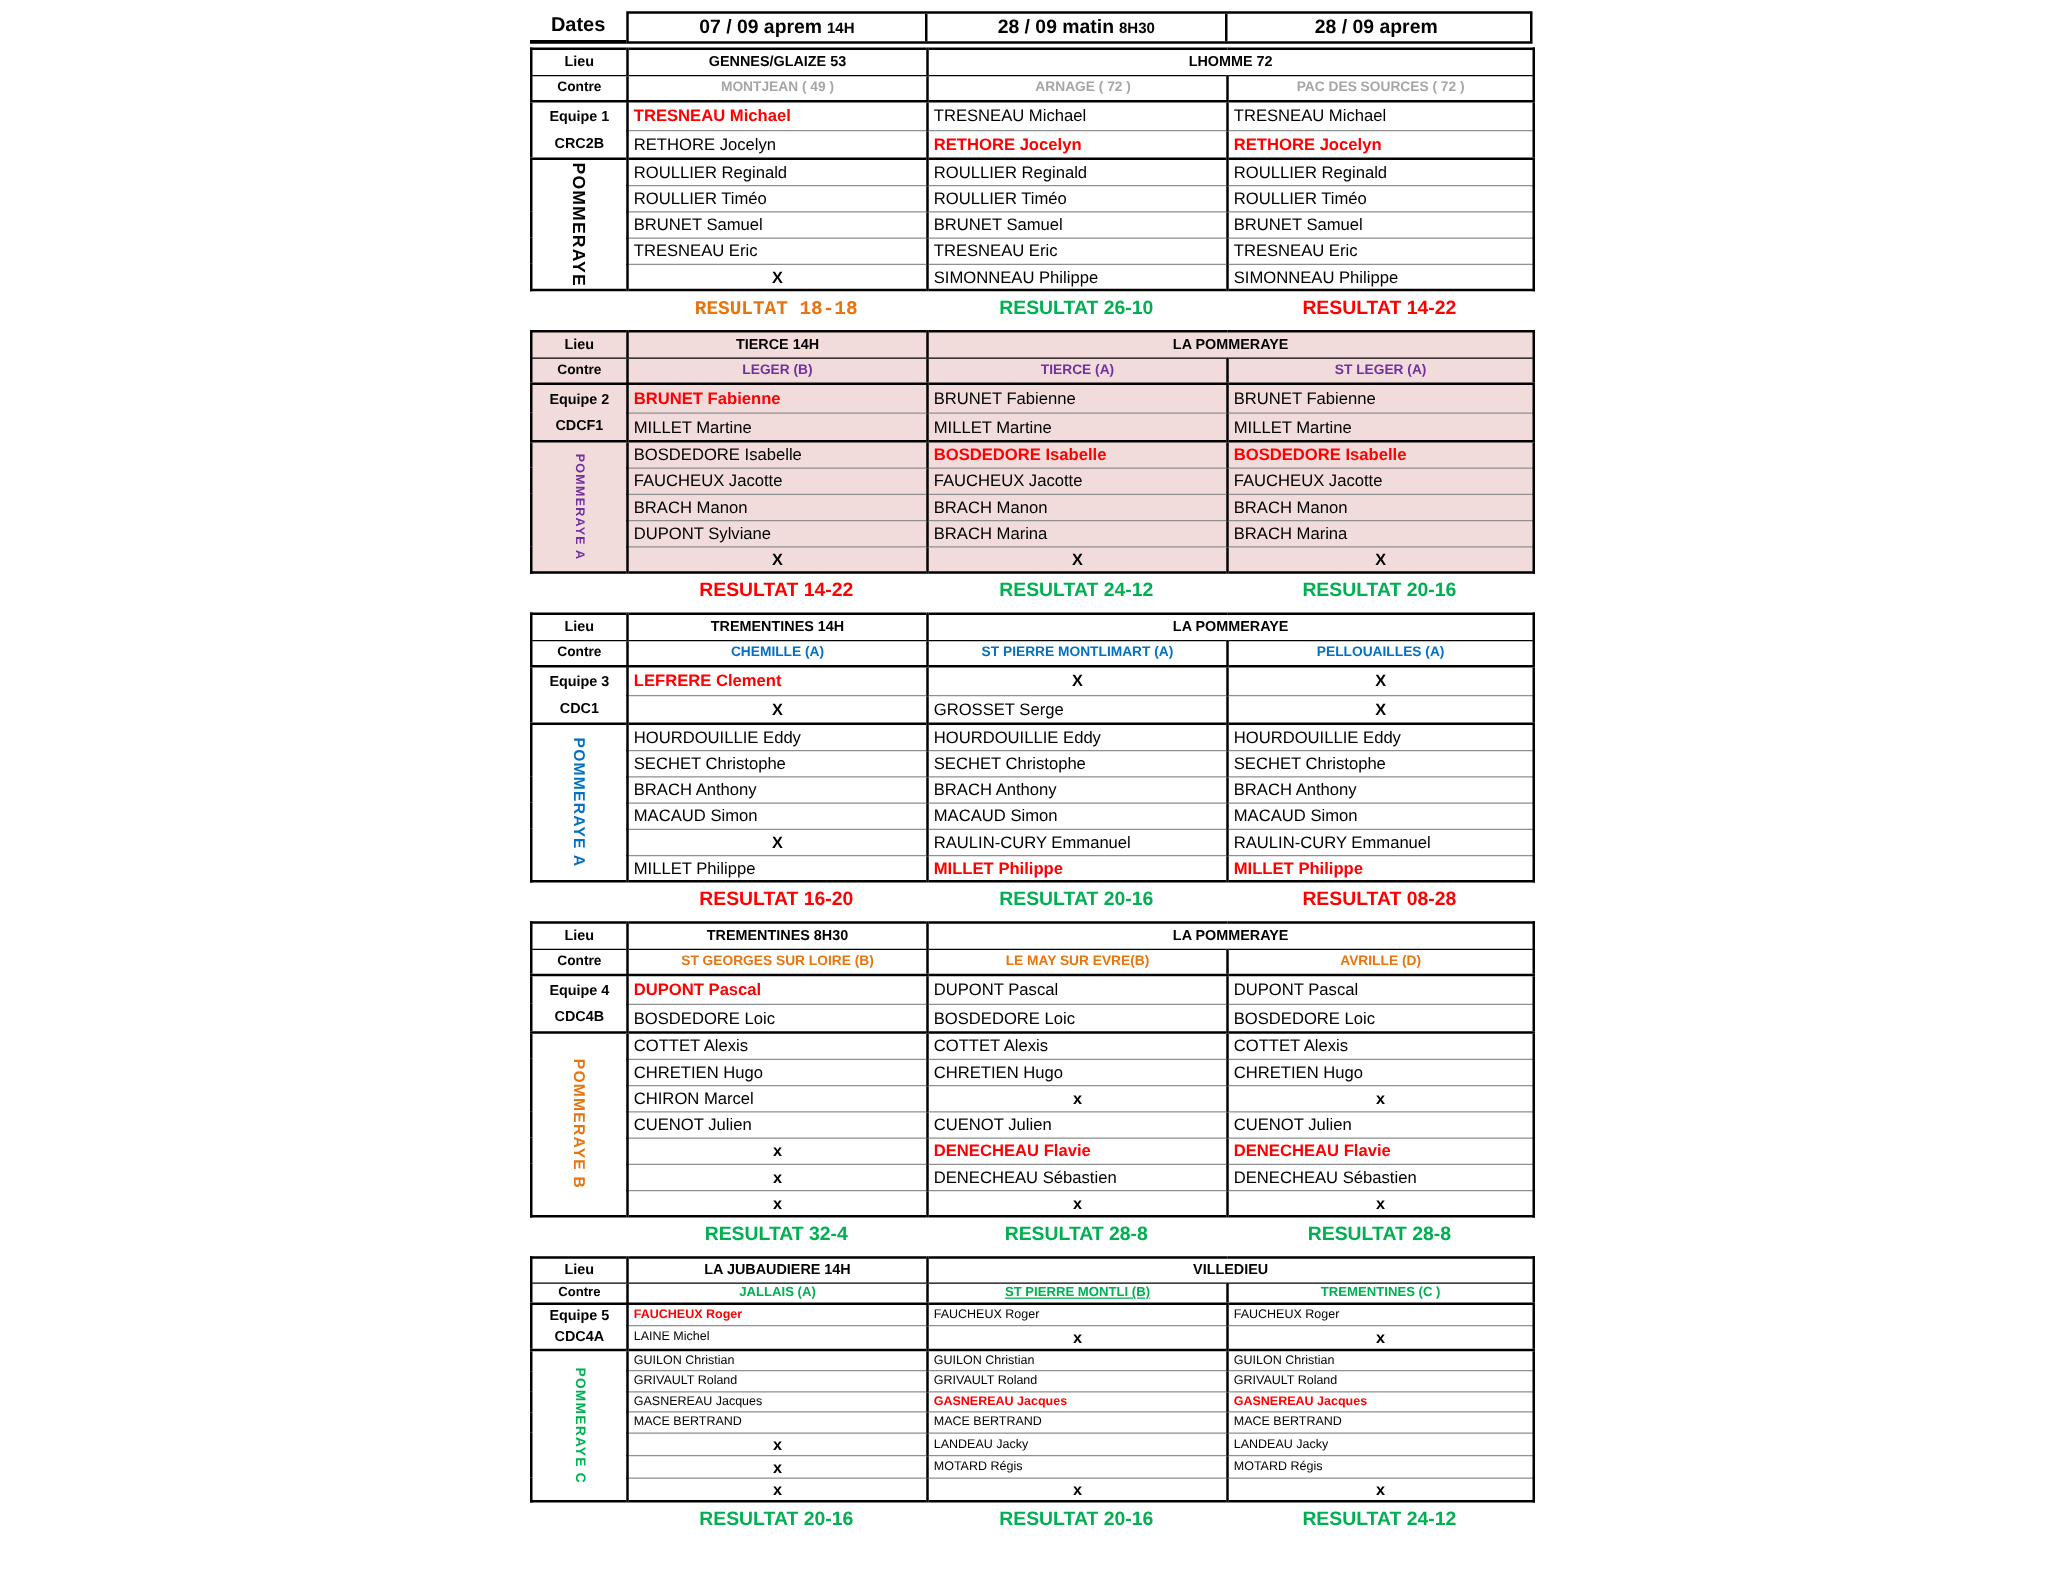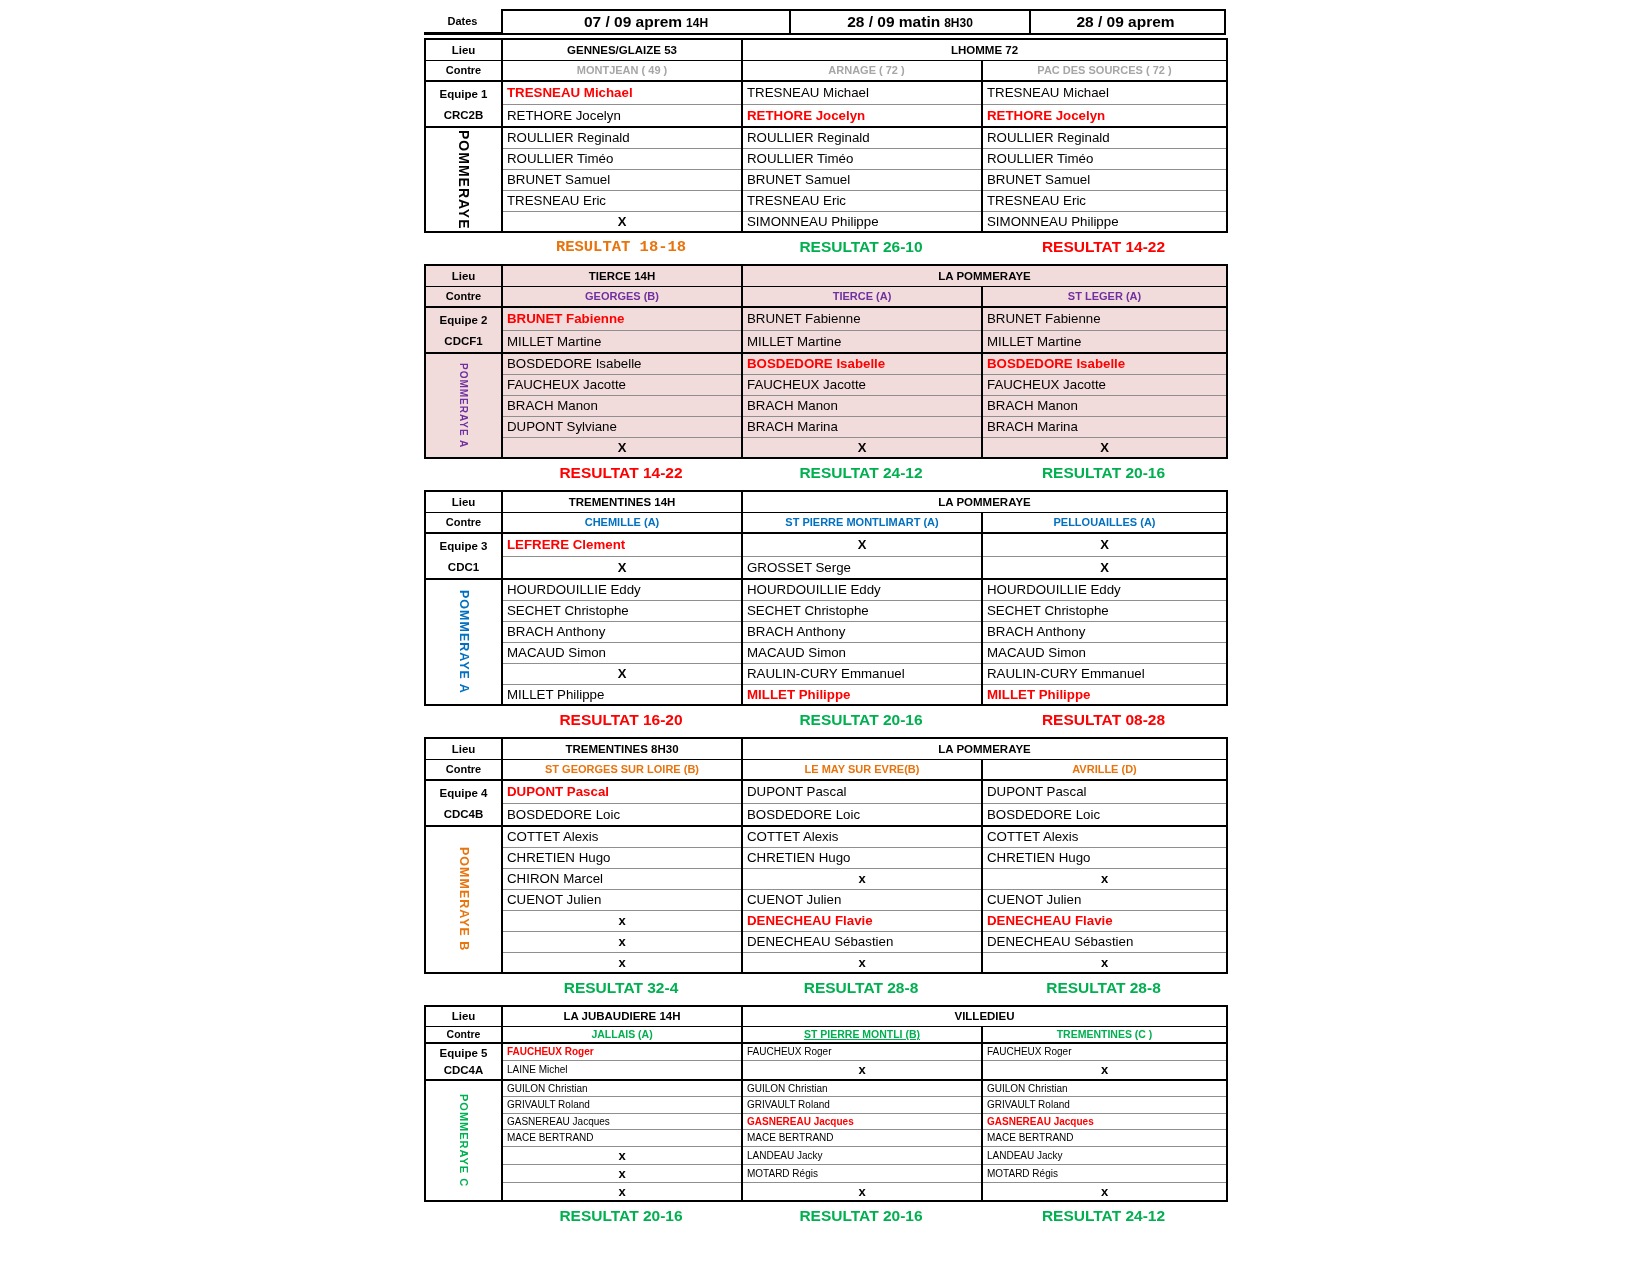--- a/index.html
+++ b/index.html
@@ -8,28 +8,28 @@
     font-family:"Liberation Sans",sans-serif;color:#000;
     overflow:hidden;
   }
   #sheet{width:802px;margin:0 auto;padding-top:9px;}
 
   
   #dates-row{display:flex;align-items:stretch;margin-bottom:3px;}
   .dates-lbl{
     width:77px;box-sizing:border-box;border-bottom:3px solid #000;
     display:flex;align-items:center;justify-content:center;
-    font-weight:bold;font-size:11px;
+    font-weight:bold;font-size:16px;
   }
   .dates-box{flex:1;display:flex;border:2.5px solid #000;}
   .date-cell{
     box-sizing:border-box;display:flex;align-items:baseline;justify-content:center;
     gap:4px;font-weight:bold;font-size:15.5px;height:22px;line-height:22px;
   }
-  .date-cell:nth-child(1){width:286px;}
+  .date-cell:nth-child(1){width:237px;}
   .date-cell:nth-child(2){width:240px;border-left:2.5px solid #000;}
   .date-cell:nth-child(3){flex:1;border-left:2.5px solid #000;}
   .date-cell .sm{font-size:12px;}
 
   
   table.tbl{border-collapse:collapse;table-layout:fixed;width:802px;border:2.5px solid #000;}
   td{box-sizing:border-box;overflow:hidden;white-space:nowrap;vertical-align:middle;}
   td + td{border-left:2px solid #000;}
   .lbl{border-right:2.2px solid #000;text-align:center;font-weight:bold;font-size:11.5px;}
   .lieu-row td{border-bottom:1.6px solid #000;height:21px;font-weight:bold;font-size:11.5px;text-align:center;}
@@ -162,21 +162,21 @@
             <col style="width: 245px;">
           </colgroup>
           <tbody>
             <tr class="lieu-row">
               <td class="lbl">Lieu</td>
               <td class="lieu">TIERCE 14H</td>
               <td class="lieu" colspan="2">LA POMMERAYE</td>
             </tr>
             <tr class="contre-row">
               <td class="lbl">Contre</td>
-              <td class="contre" style="color: rgb(112, 48, 160);">GEORGES (B)</td>
+              <td class="contre" style="color: rgb(112, 48, 160);">LEGER (B)</td>
               <td class="contre" style="color: rgb(112, 48, 160);">TIERCE (A)</td>
               <td class="contre" style="color: rgb(112, 48, 160);">ST LEGER (A)</td>
             </tr>
             <tr class="prow">
               <td class="lbl equipe" rowspan="2">
                 <div class="eqline">Equipe 2</div>
                 <div class="eqline">CDCF1</div>
               </td>
               <td class="pcell red" style="color: rgb(255, 0, 0);">BRUNET Fabienne</td>
               <td class="pcell">BRUNET Fabienne</td>

